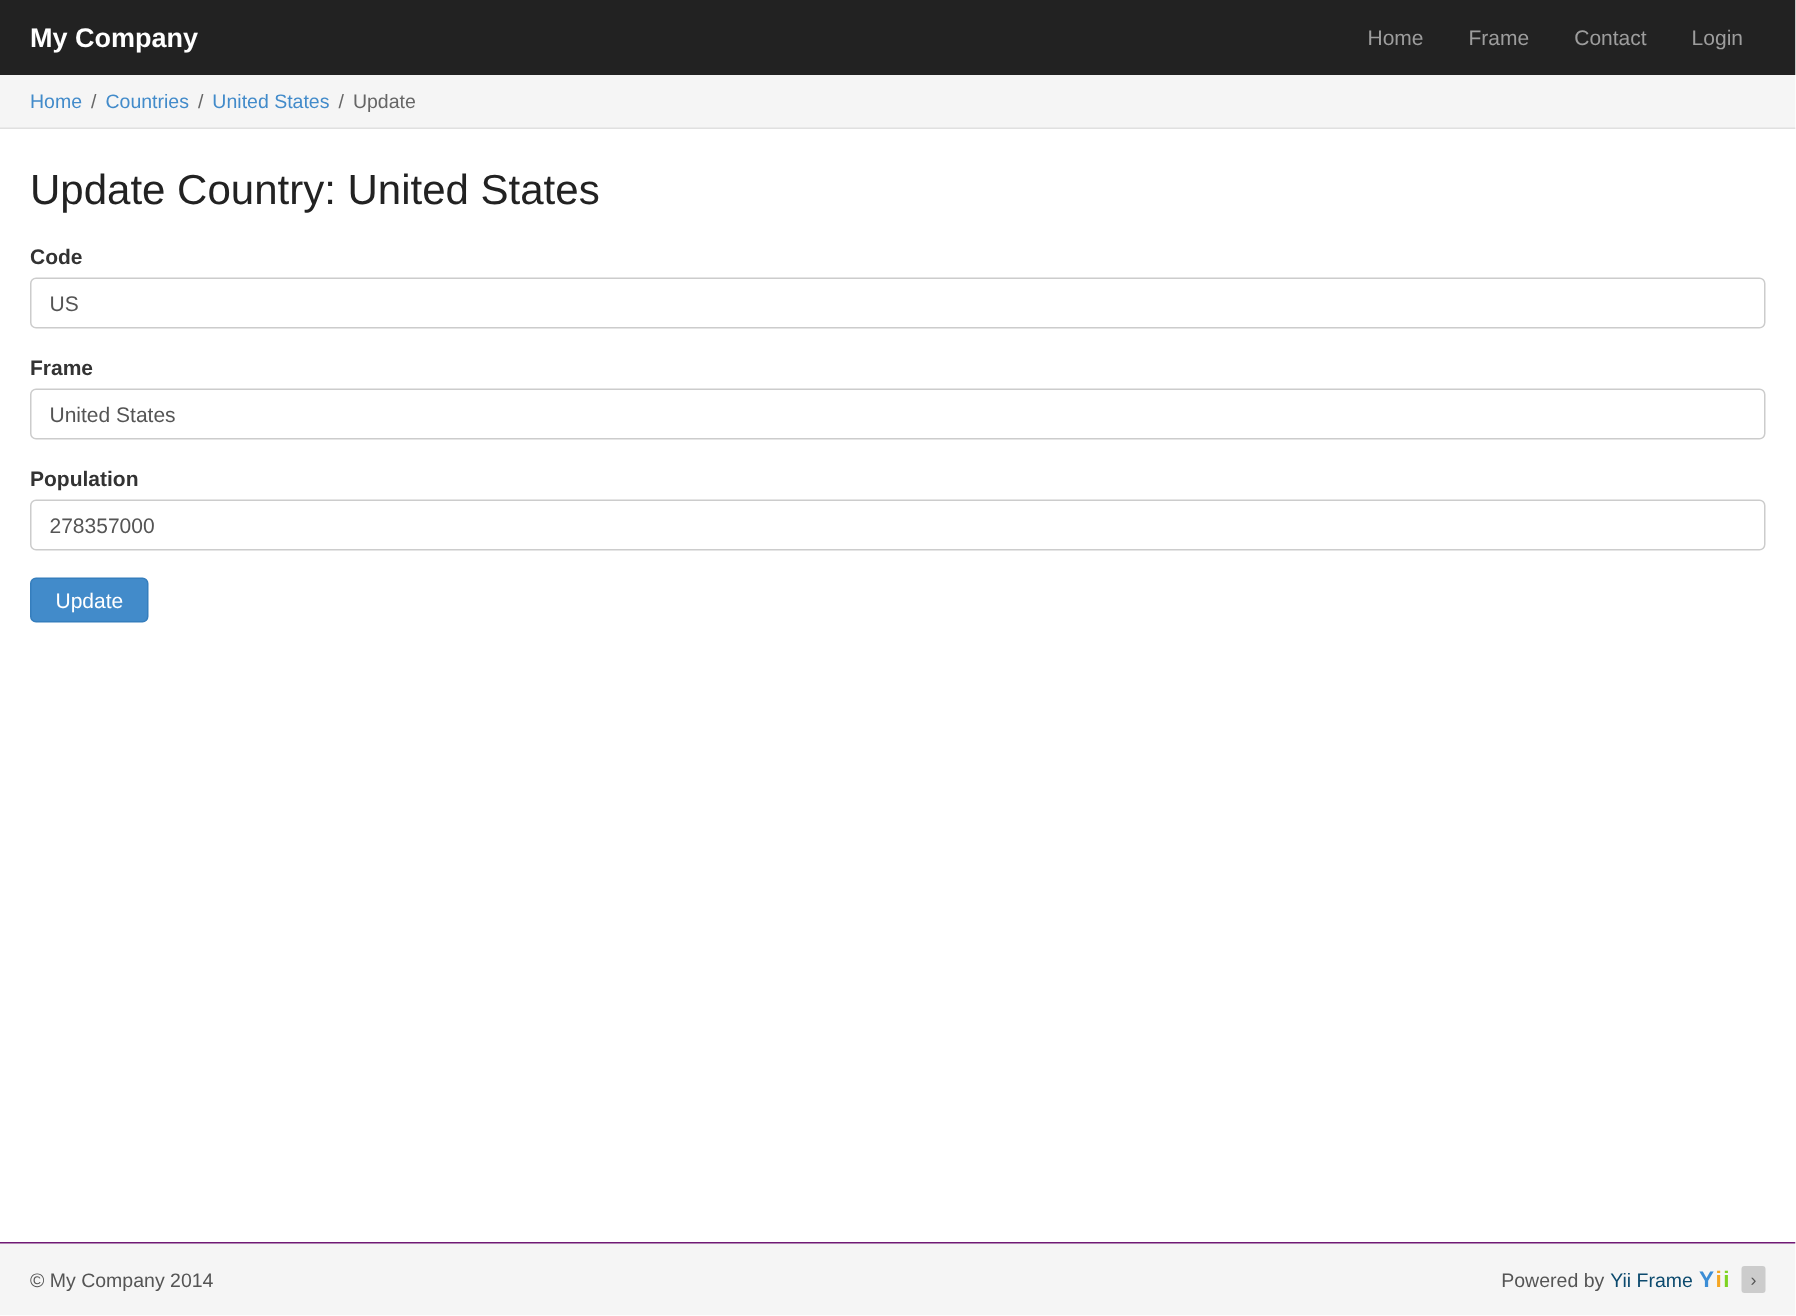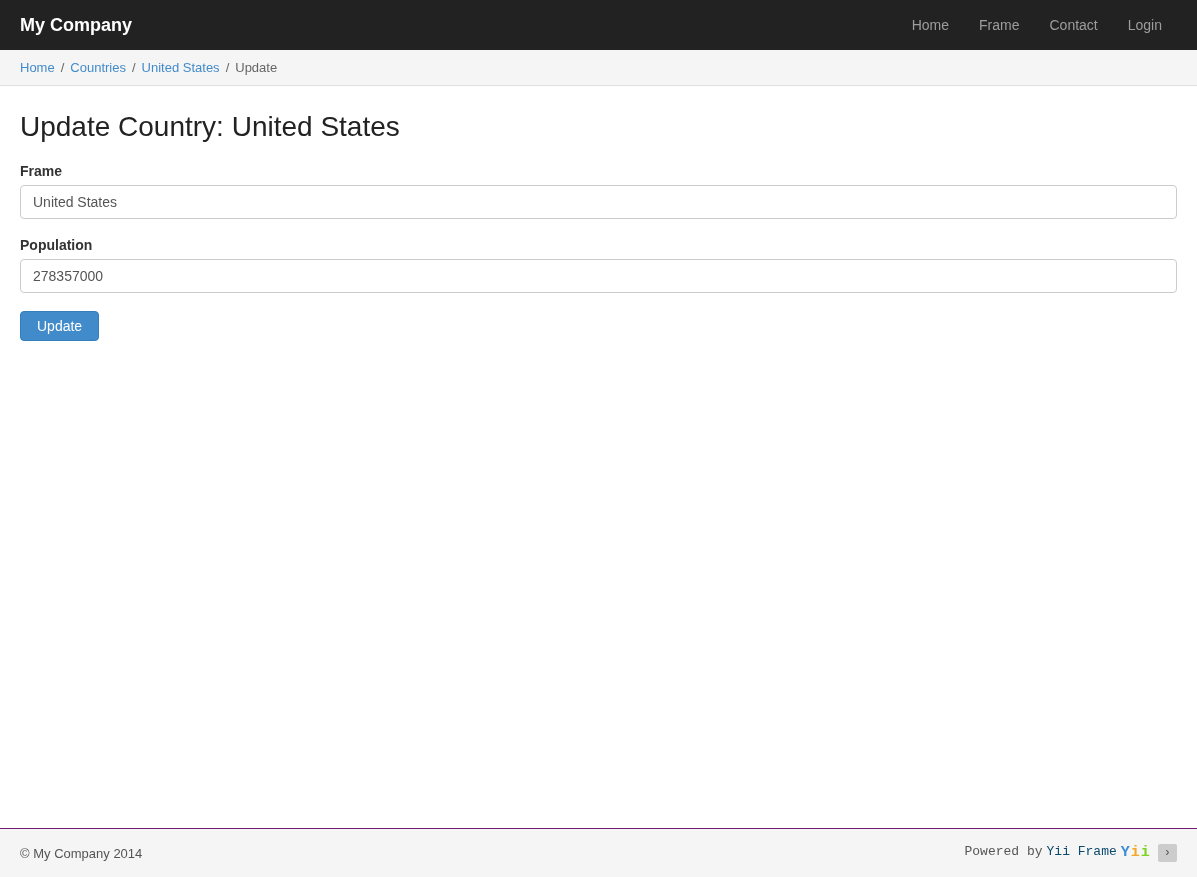--- a/index.html
+++ b/index.html
@@ -145,23 +145,22 @@
       display: flex;
       justify-content: space-between;
       align-items: center;
       font-size: 13px;
       color: #555;
       margin-top: auto;
     }
 
     .footer-powered {
       display: flex;
-      align-items: flex-start;
+      align-items: center;
       gap: 4px;
-      font-family: Liberation Mono, monospace;
     }
 
     .footer-powered a {
       color: #0c4a6e;
       text-decoration: none;
     }
 
     .yii-logo {
       display: inline-flex;
       align-items: center;
@@ -229,20 +228,24 @@
     <li>
       <span class="active">Update</span>
     </li>
   </ol>
 </div>
 
 <div class="main-content">
   <h1 class="page-title">Update Country: United States</h1>
 
   <form>
+    <div class="form-group">
+      <label>Code</label>
+      <input type="text" class="form-control" value="US" style="">
+    </div>
 
     <div class="form-group">
       <label>Frame</label>
       <input type="text" class="form-control" value="United States" style="">
     </div>
 
     <div class="form-group">
       <label>Population</label>
       <input type="text" class="form-control" value="278357000" style="">
     </div>

